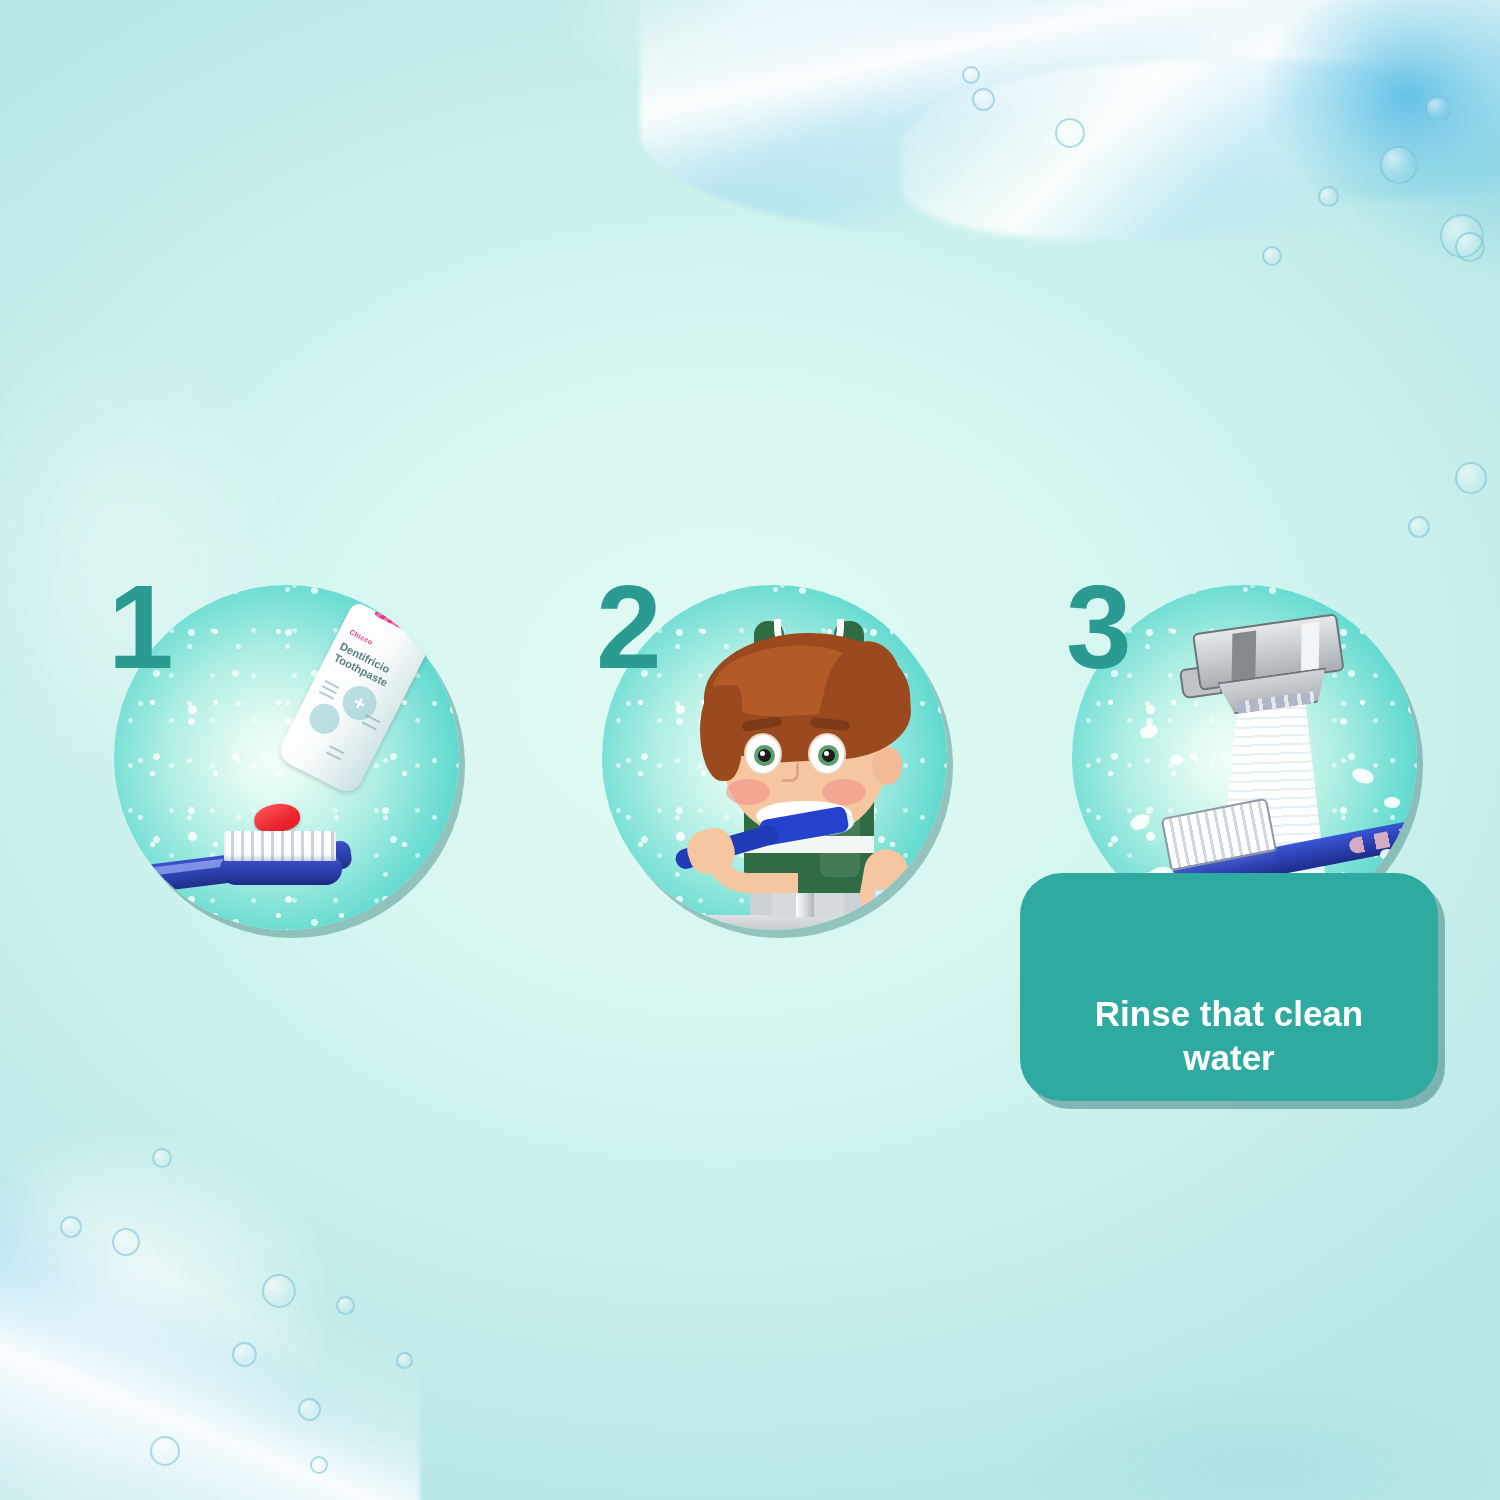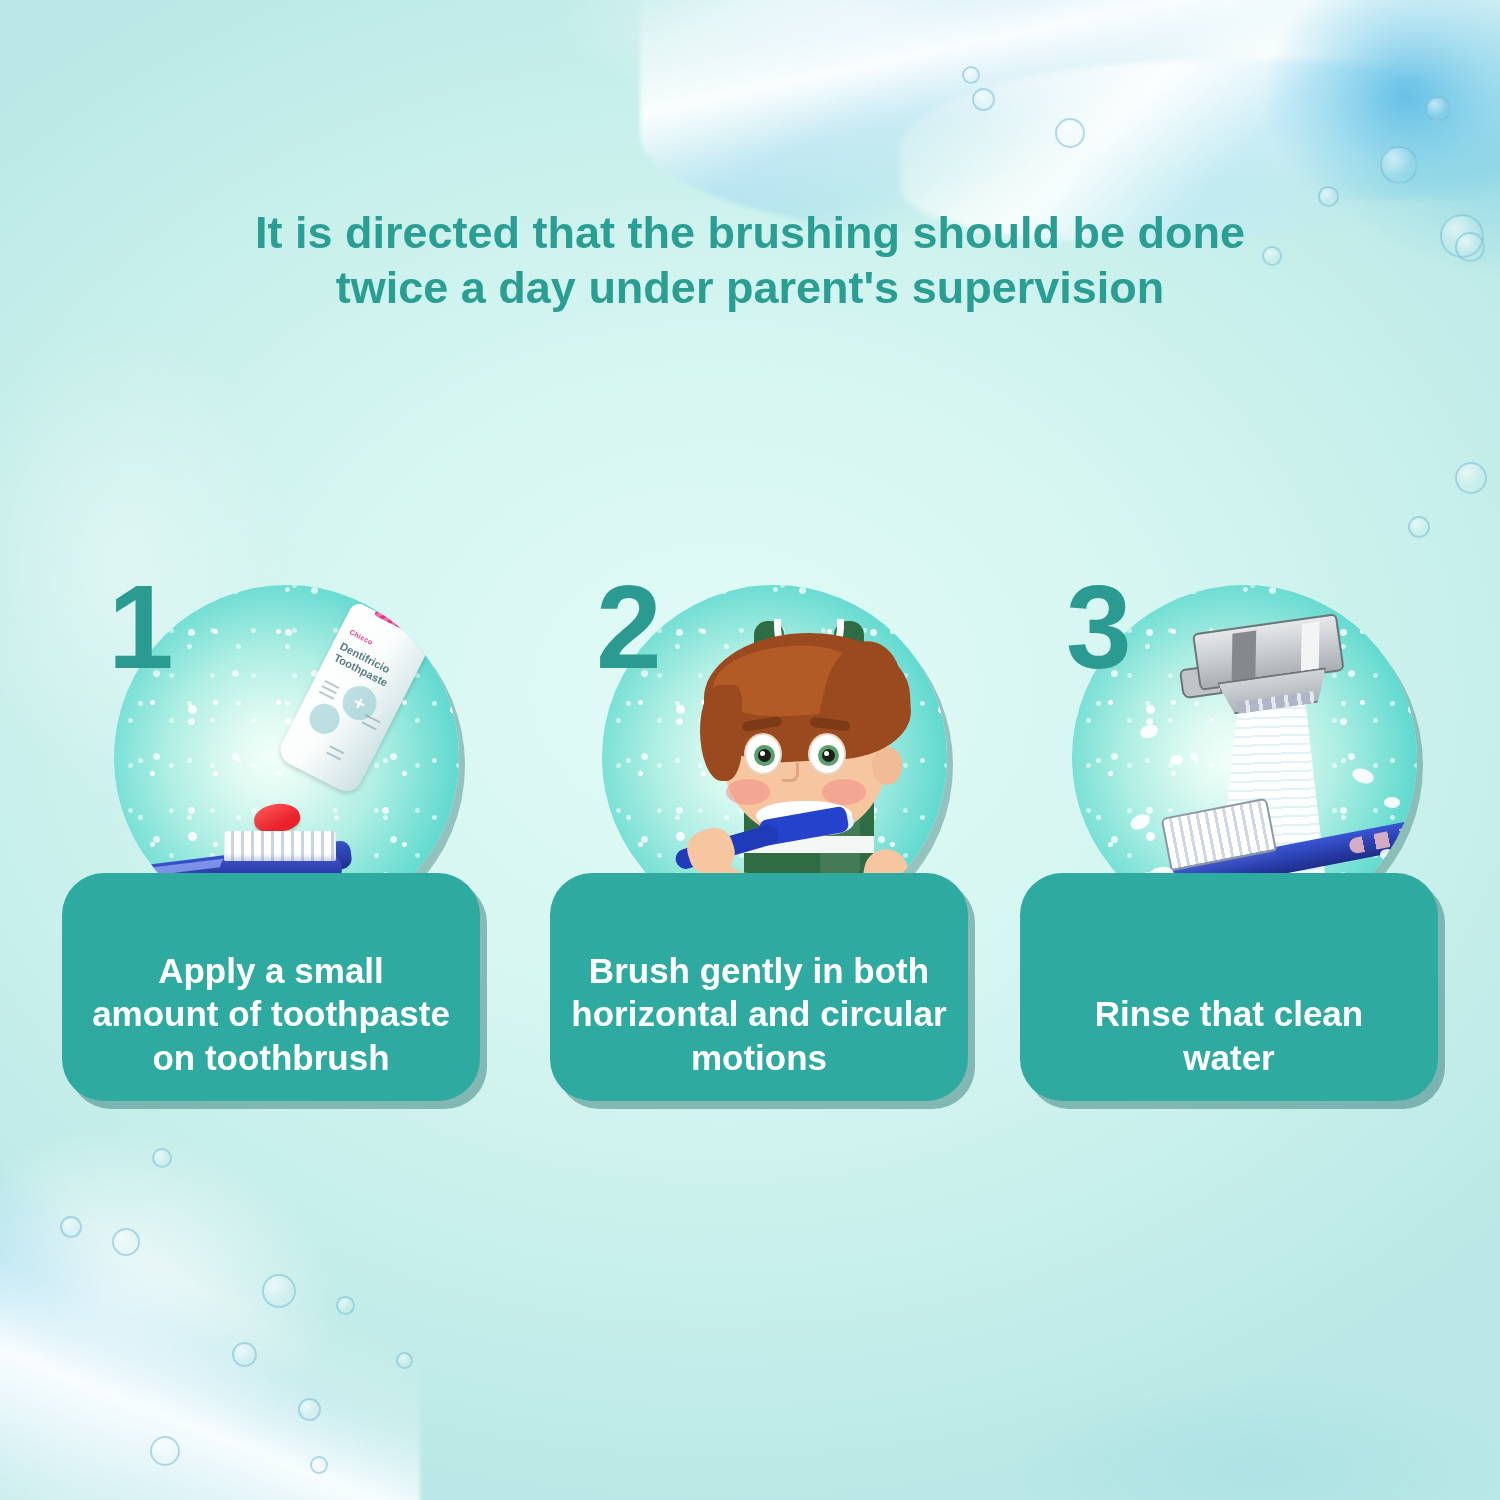--- a/index.html
+++ b/index.html
@@ -642,22 +642,20 @@
   <div class="bubble" style="top:1274px;left:262px;width:30px;height:30px;"></div>
   <div class="bubble" style="top:1296px;left:336px;width:15px;height:15px;"></div>
   <div class="bubble" style="top:1342px;left:232px;width:21px;height:21px;"></div>
   <div class="bubble" style="top:1352px;left:396px;width:13px;height:13px;"></div>
   <div class="bubble" style="top:1398px;left:298px;width:19px;height:19px;"></div>
   <div class="bubble" style="top:1436px;left:150px;width:26px;height:26px;"></div>
   <div class="bubble" style="top:1456px;left:310px;width:14px;height:14px;"></div>
   <div class="bubble" style="top:1216px;left:60px;width:18px;height:18px;"></div>
 
   <div class="header">
-    <div class="subtitle" style="white-space:pre-line;">It is directed that the brushing should be done
-twice a day under parent's supervision</div>
   </div>
 
   <div class="steps">
 
     <div class="step step-1">
       <div class="step-number">1</div>
 
       <div class="bubble-circle">
         <div class="sparkles"></div>
         <div class="art">
@@ -686,25 +684,20 @@
             <div class="brush1-handle"></div>
             <div class="brush1-handle-stripe"></div>
             <div class="brush1-head">
               <div class="brush1-bristles"></div>
             </div>
           </div>
 
         </div>
       </div>
 
-      <div class="card">
-        <div class="card-text">Apply a small
-amount of toothpaste
-on toothbrush</div>
-      </div>
     </div>
 
     <div class="step step-2">
       <div class="step-number">2</div>
 
       <div class="bubble-circle">
         <div class="sparkles"></div>
         <div class="boy">
 
           <div class="sink-counter"></div>
@@ -753,25 +746,20 @@
           <div class="hand-l"></div>
 
           <div class="cup">
             <div class="cup-water"></div>
           </div>
           <div class="hand-r"></div>
 
         </div>
       </div>
 
-      <div class="card">
-        <div class="card-text">Brush gently in both
-horizontal and circular
-motions</div>
-      </div>
     </div>
 
     <div class="step step-3">
       <div class="step-number">3</div>
 
       <div class="bubble-circle">
         <div class="sparkles"></div>
         <div class="rinse">
 
           <div class="water-stream"></div>

